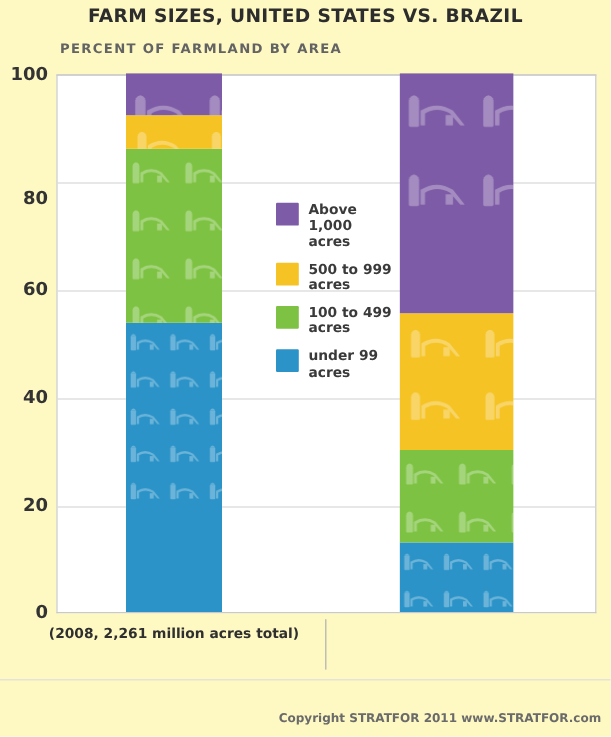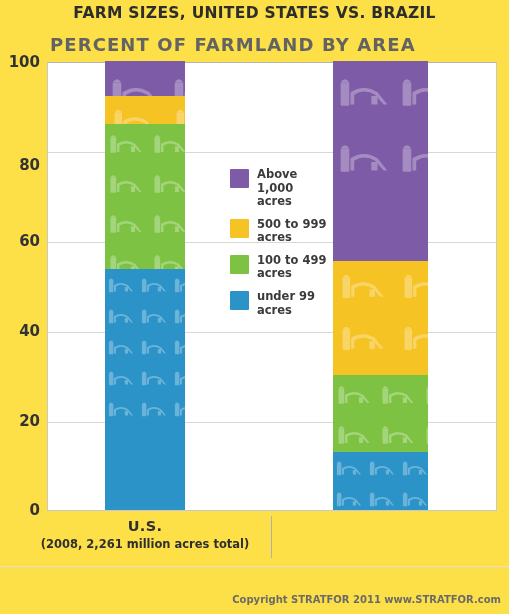--- a/index.html
+++ b/index.html
@@ -12,42 +12,42 @@
     height: 614px;
     font-family: "DejaVu Sans", "Liberation Sans", sans-serif;
     color: #3a3a3a;
     position: relative;
     overflow: hidden;
   }
 
   #page {
     position: absolute;
     inset: 0;
-    background: #fde047;
+    background: #fef9c3;
   }
 
   
   .chart-title {
     position: absolute;
     top: 4px;
     left: 0;
     width: 509px;
     text-align: center;
     font-size: 15.5px;
     font-weight: bold;
     letter-spacing: 0.3px;
     color: #2d2d2d;
   }
 
   
   .chart-subtitle {
     position: absolute;
     top: 34px;
     left: 50px;
-    font-size: 18px;
+    font-size: 11px;
     font-weight: bold;
     letter-spacing: 1.1px;
     color: #636363;
     text-align: center;
   }
 
   
   #plot-area {
     position: absolute;
     left: 47px;
@@ -285,21 +285,20 @@
         <span class="legend-swatch" style="background: rgb(125, 194, 66);"></span>
         <span class="legend-label">100 to 499<br>acres</span>
       </div>
       <div class="legend-row">
         <span class="legend-swatch" style="background: rgb(43, 147, 200);"></span>
         <span class="legend-label">under 99<br>acres</span>
       </div>
     </div>
 
   <div class="cat-block" style="left:20px; top:518px; width:250px;">
-    <div class="cat-name">U.S.</div>
     <div class="cat-sub">(2008, 2,261 million acres total)</div>
   </div>
   <div class="cat-divider"></div>
 
   <div class="footer-rule"></div>
   <div class="footer-copy">Copyright STRATFOR 2011   www.STRATFOR.com</div>
 
 </div>
 
 </body></html>

